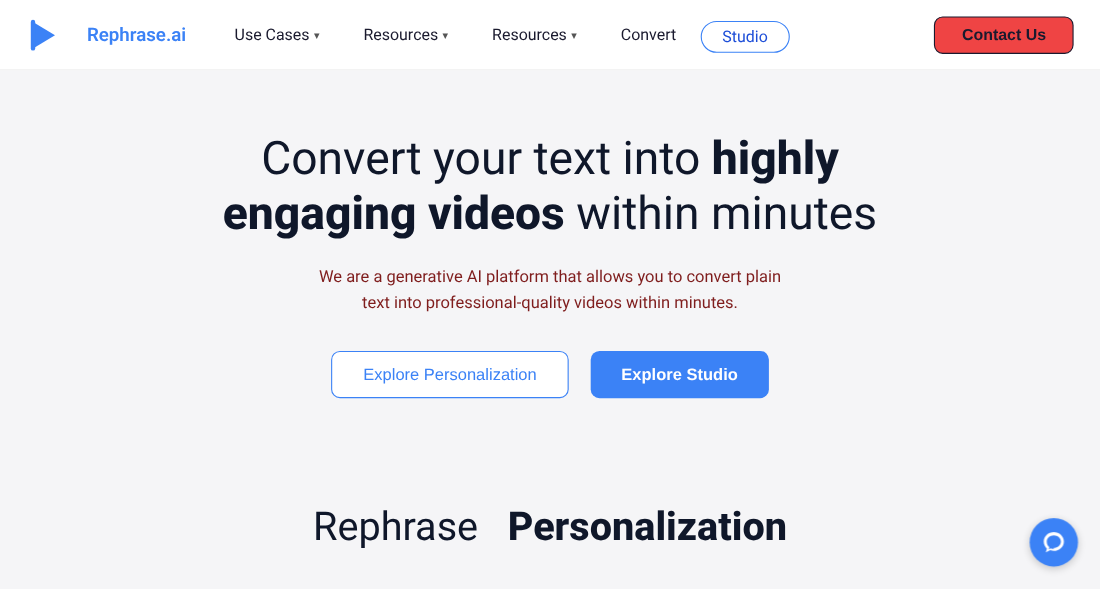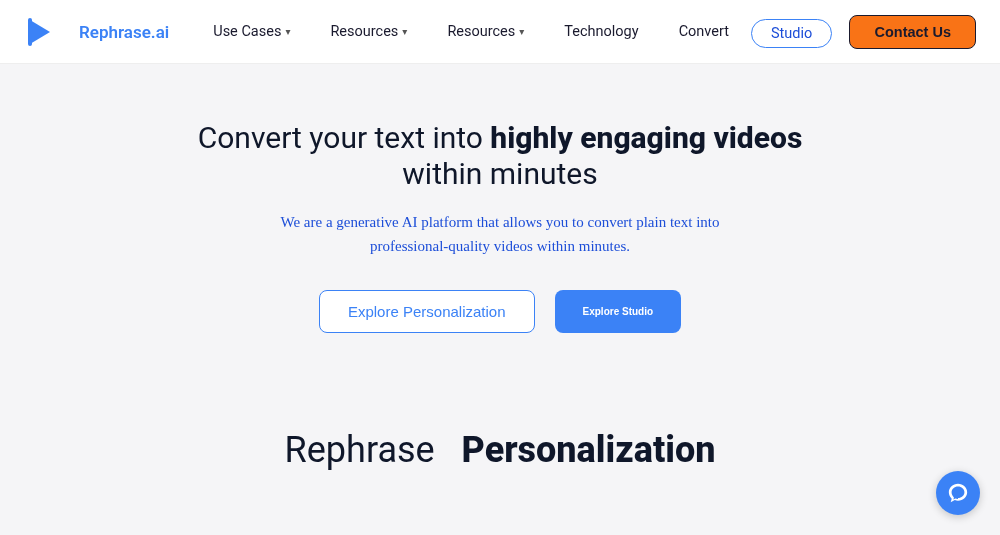--- a/index.html
+++ b/index.html
@@ -71,80 +71,79 @@
     .studio-circle {
       position: absolute;
       inset: -2px -6px;
       border: 1.5px solid #3b82f6;
       border-radius: 50px;
       pointer-events: none;
     }
     .contact-btn {
       margin-left: auto;
       border: 1.5px solid #1a1a2e;
-      background: #f97316;
+      background: #ef4444;
       color: #1a1a2e;
       font-size: 14.5px;
       font-weight: 600;
       padding: 8px 24px;
       border-radius: 8px;
       cursor: pointer;
       white-space: nowrap;
     }
 
     
     .hero {
       background: #f5f5f7;
       display: flex;
       flex-direction: column;
       align-items: center;
       padding-top: 56px;
       padding-bottom: 32px;
       text-align: center;
     }
     .hero-title {
-      font-size: 30px;
+      font-size: 42px;
       line-height: 1.2;
       color: #0f172a;
       max-width: 680px;
       font-weight: 400;
       margin-bottom: 18px;
     }
     .hero-title strong {
       font-weight: 800;
       color: #0f172a;
     }
     .hero-subtitle {
       font-size: 15px;
-      color: #1d4ed8;
+      color: #7f1d1d;
       line-height: 1.6;
       max-width: 440px;
       margin-bottom: 32px;
-      font-family: Liberation Serif, serif;
     }
     .hero-buttons {
       display: flex;
       gap: 20px;
       margin-bottom: 48px;
     }
     .btn-outline {
       border: 1.5px solid #3b82f6;
       background: #fff;
       color: #3b82f6;
       font-size: 15px;
       font-weight: 500;
       padding: 12px 28px;
       border-radius: 8px;
       cursor: pointer;
     }
     .btn-solid {
       background: #3b82f6;
       border: none;
       color: #fff;
-      font-size: 10px;
+      font-size: 15px;
       font-weight: 600;
       padding: 12px 28px;
       border-radius: 8px;
       cursor: pointer;
     }
 
     
     .explore-section {
       background: #f5f5f7;
       text-align: center;
@@ -198,23 +197,20 @@
       <span>Use Cases</span>
       <span class="chevron">▾</span>
     </div>
     <div class="nav-item">
       <span>Resources</span>
       <span class="chevron">▾</span>
     </div>
     <div class="nav-item">
       <span>Resources</span>
       <span class="chevron">▾</span>
-    </div>
-    <div class="nav-item">
-      <span>Technology</span>
     </div>
     <div class="nav-item">
       <span>Convert</span>
     </div>
     <div class="nav-item-studio">
       <span>Studio</span>
       <div class="studio-circle"></div>
     </div>
   </div>
 

